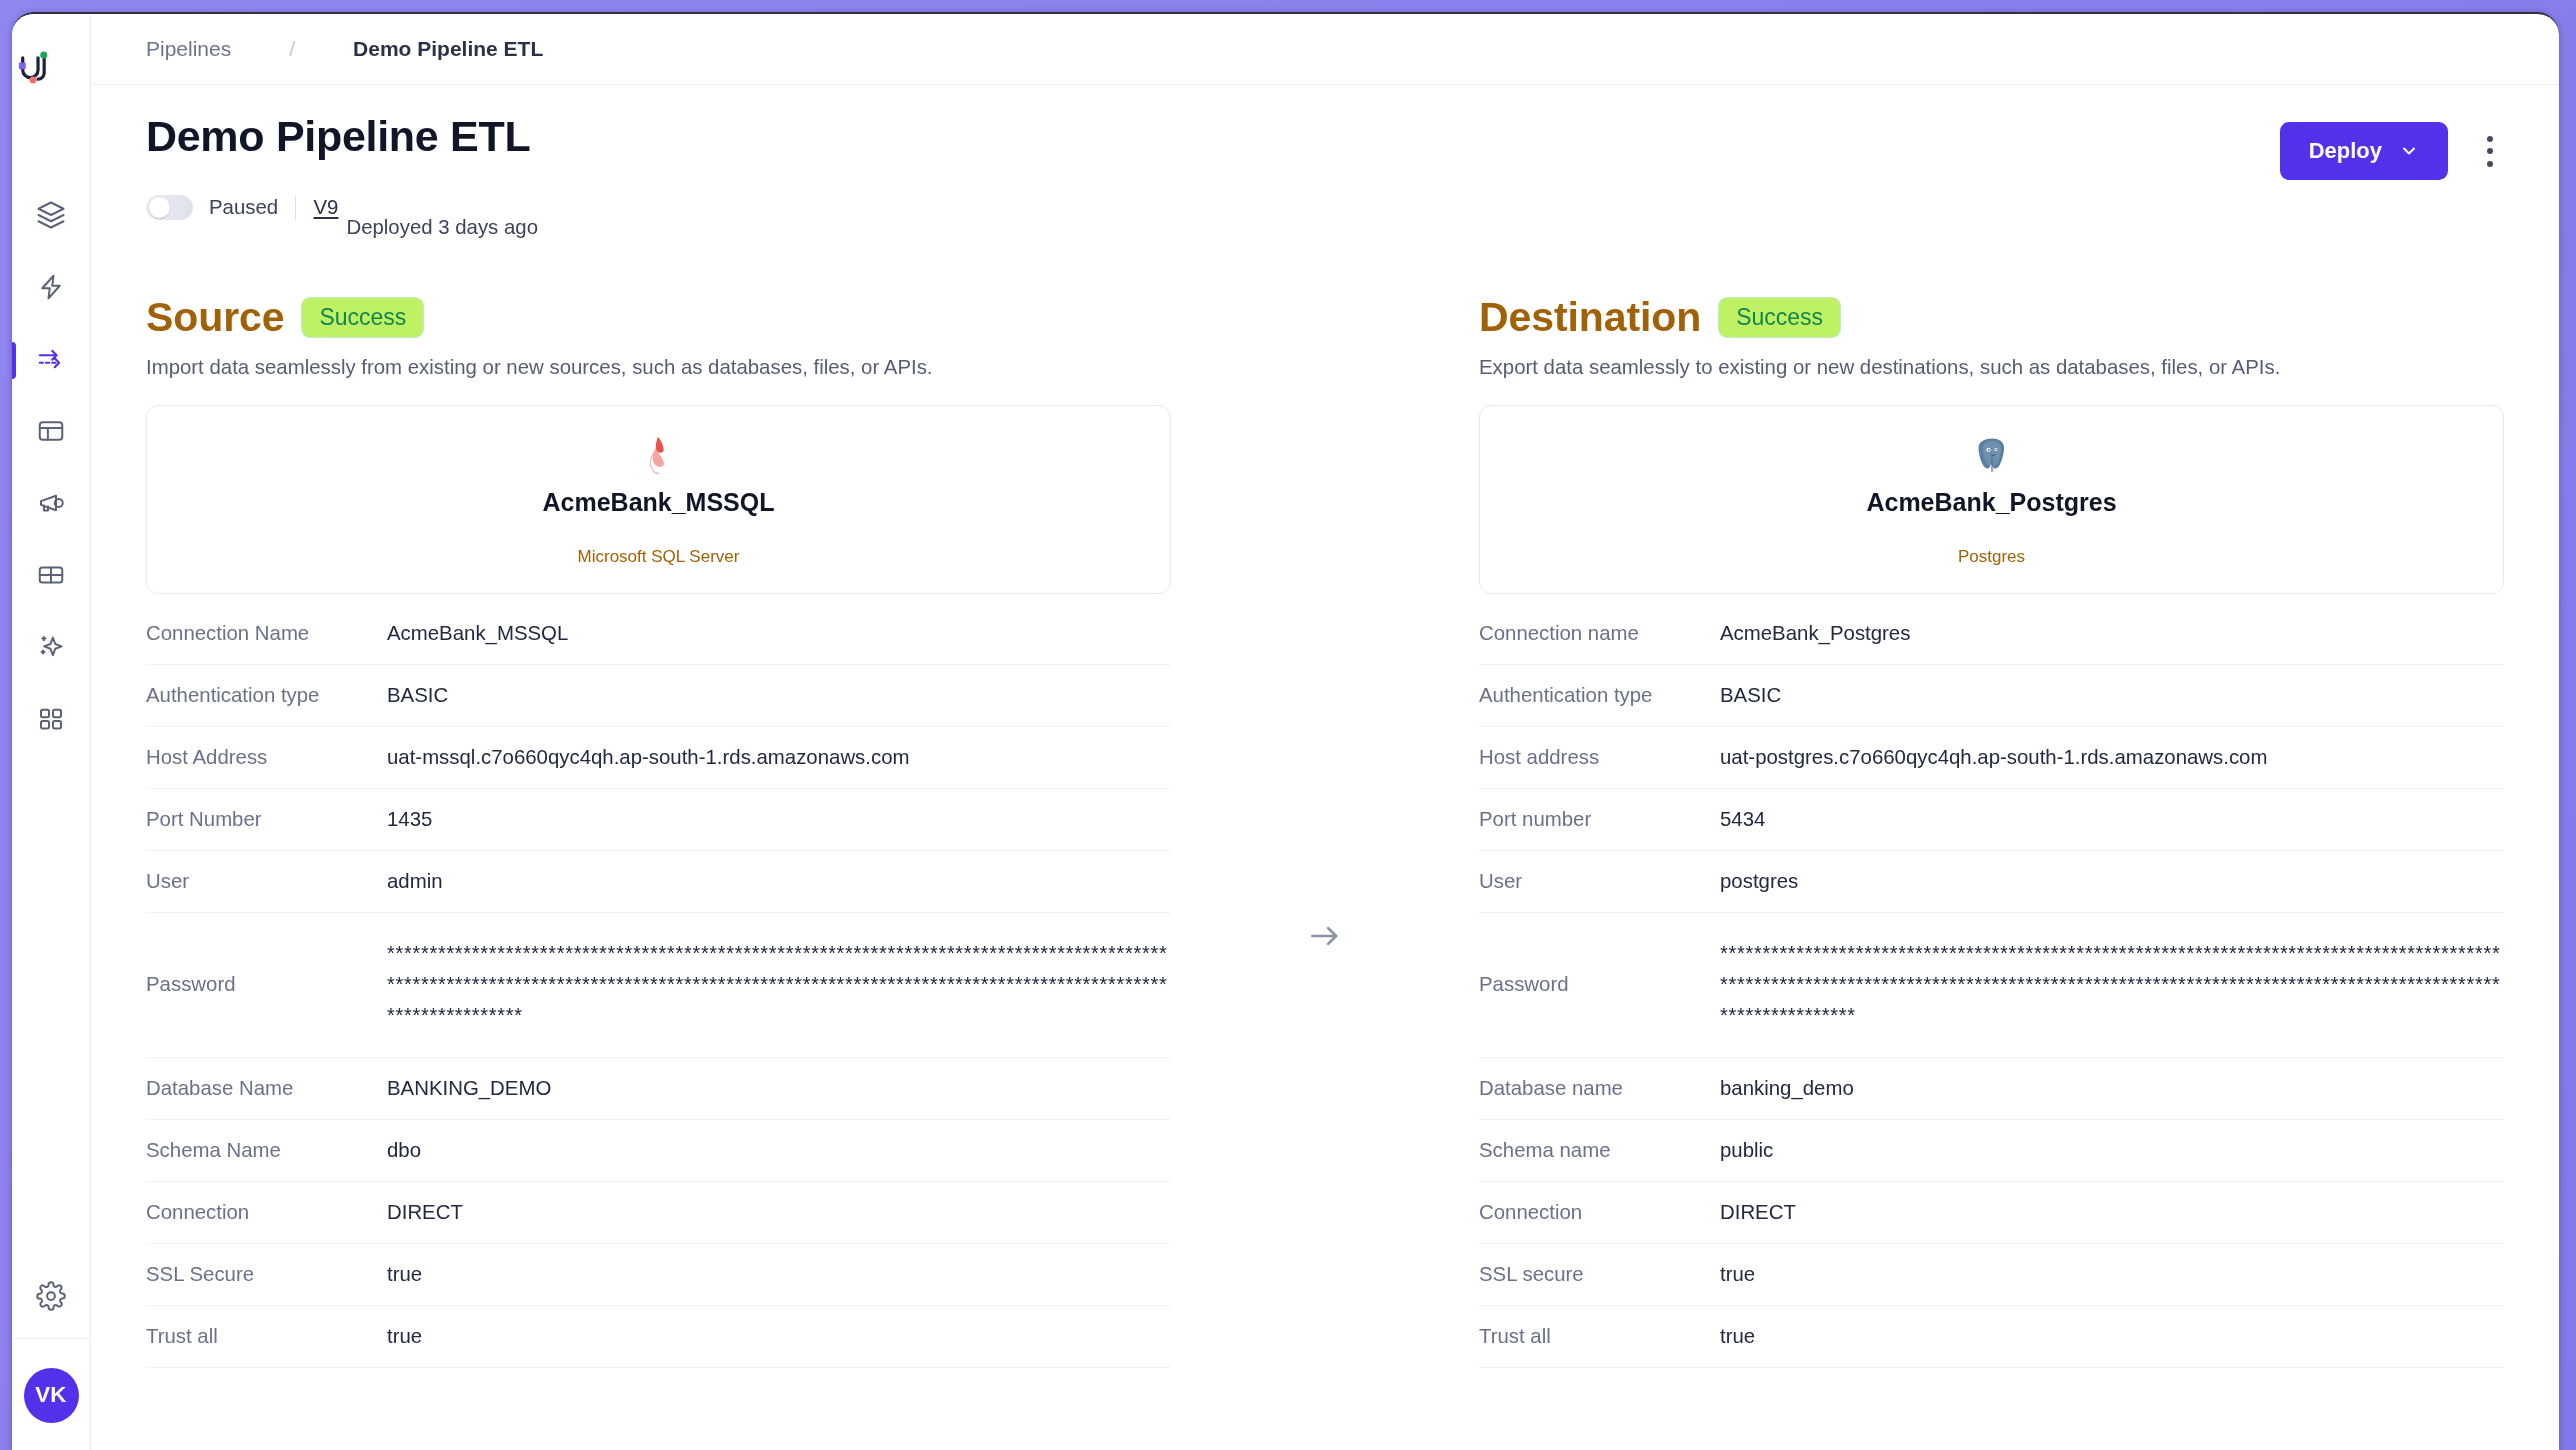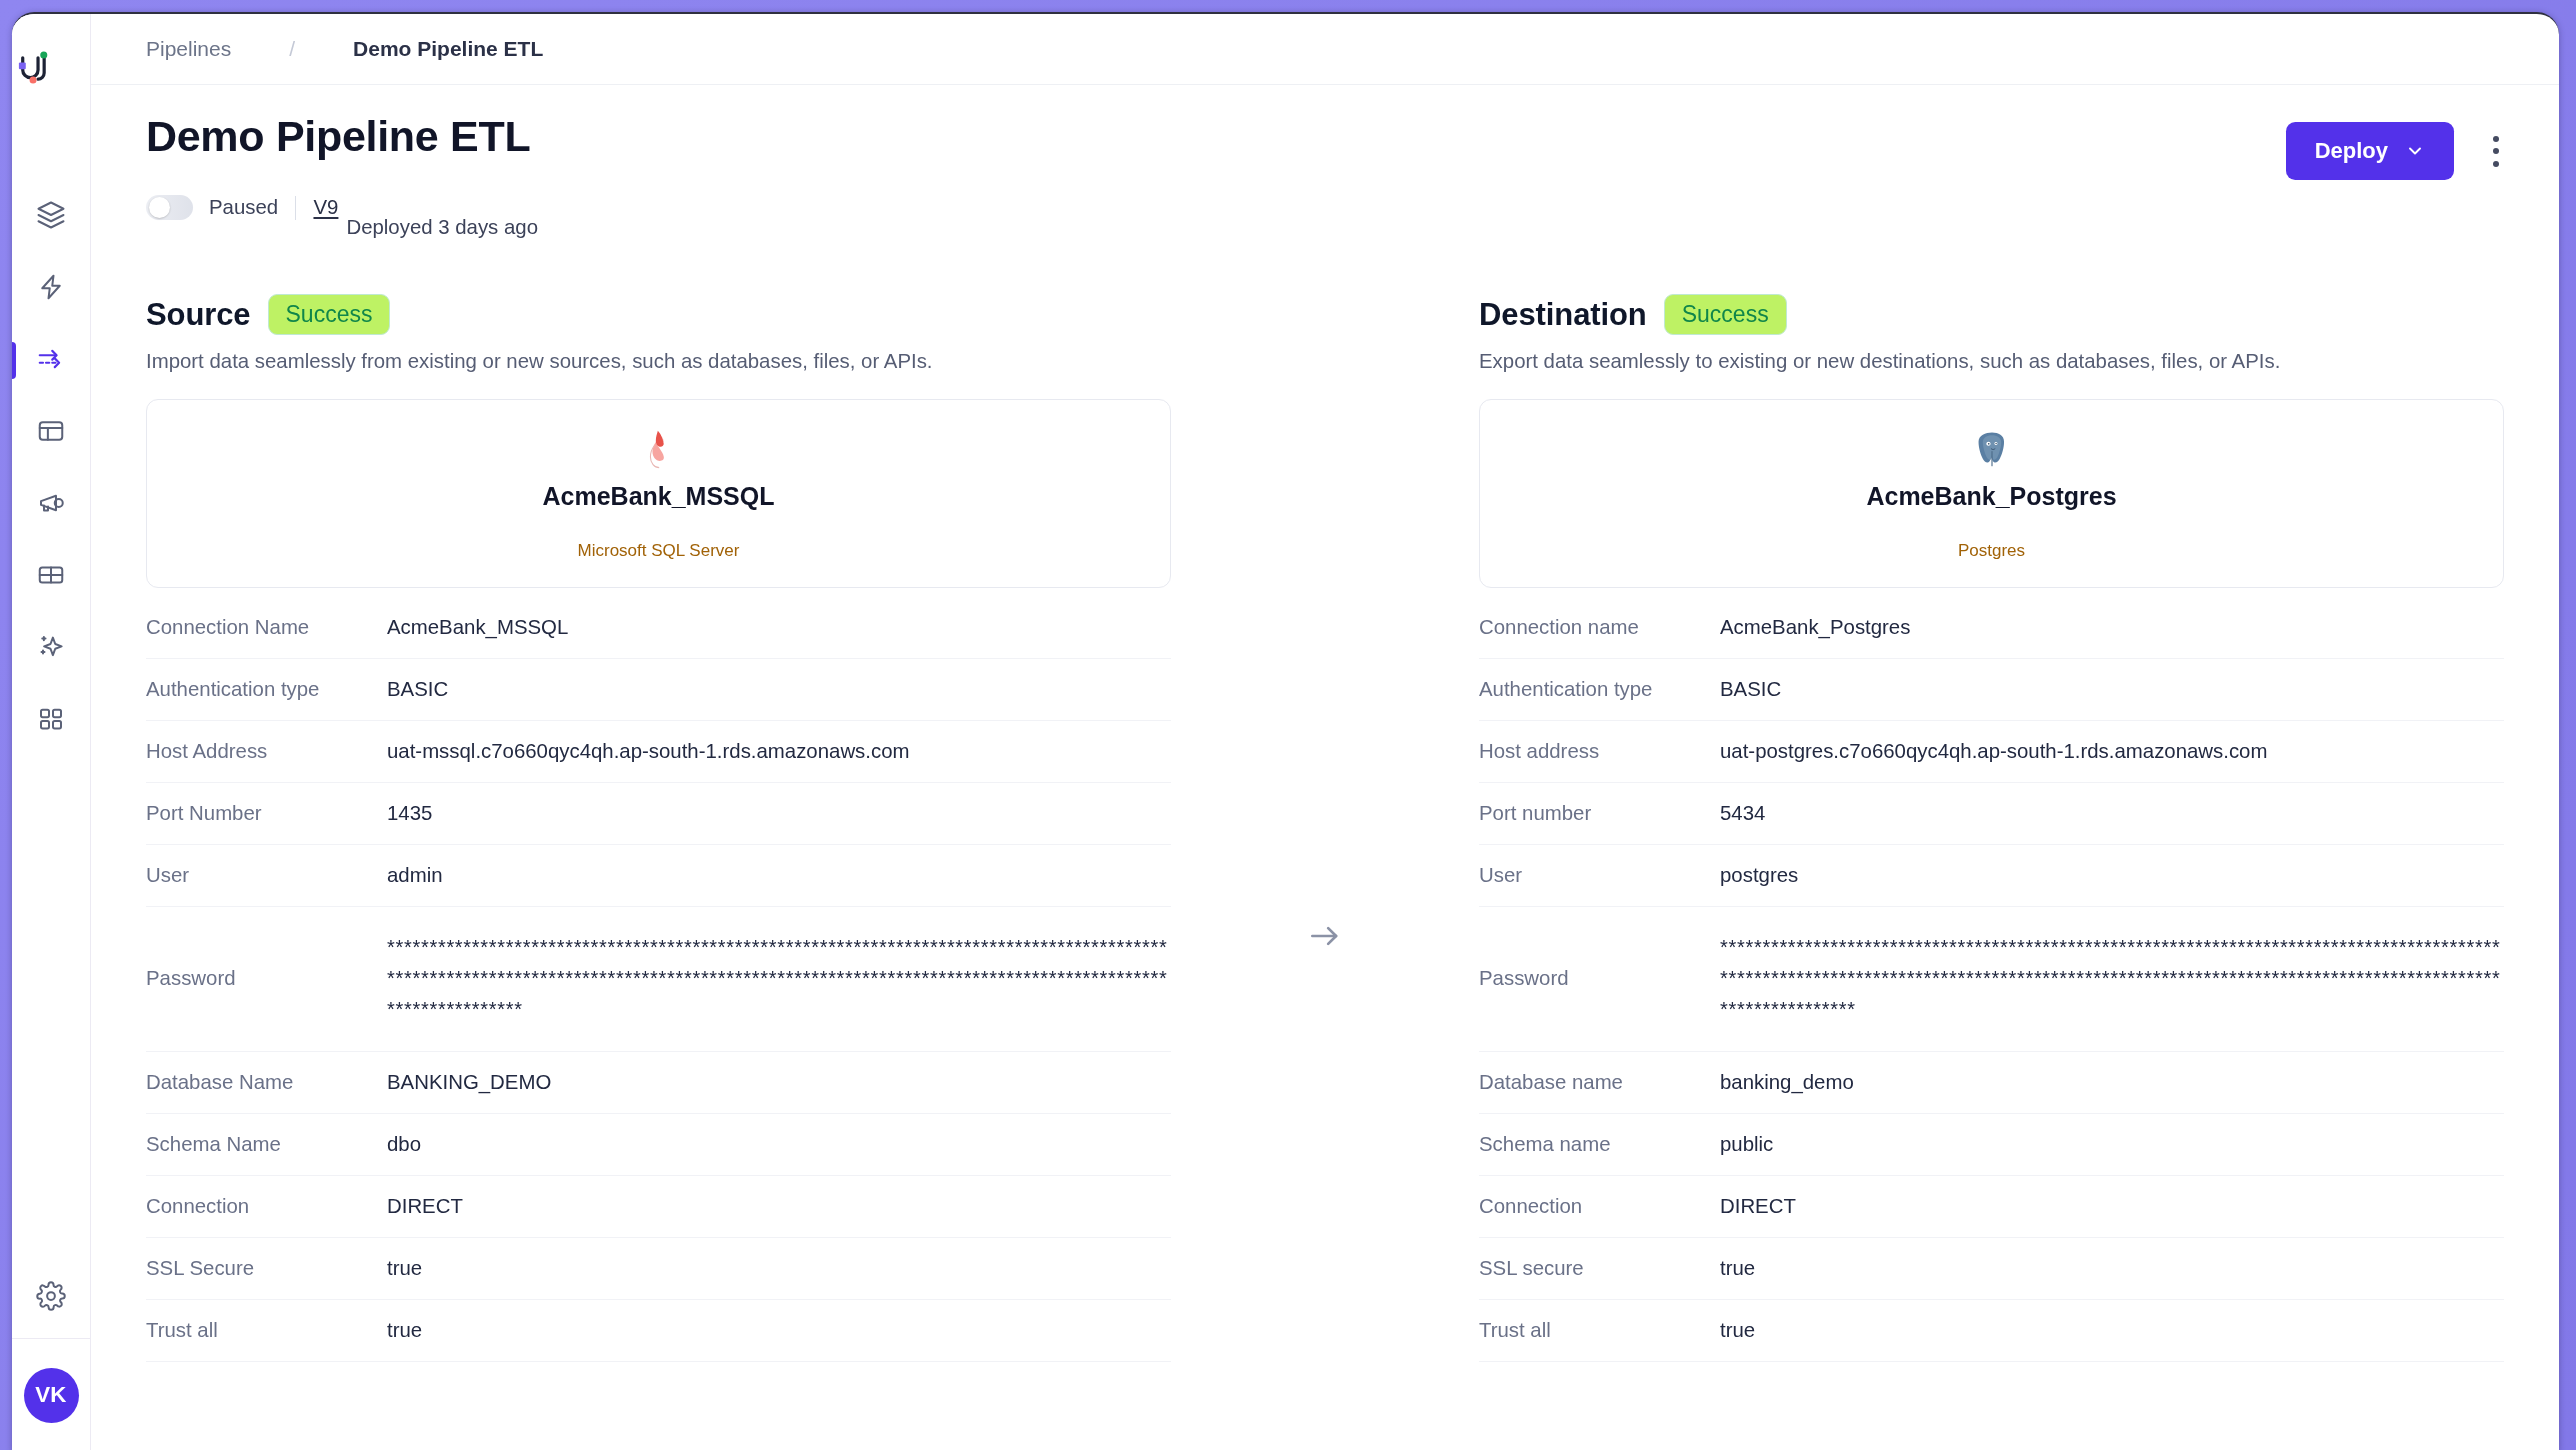--- a/index.html
+++ b/index.html
@@ -97,21 +97,21 @@
   }
   .toggle .knob {
     position:absolute; top: 2px; left: 2.6px;
     width: 21px; height: 21px; border-radius: 50%;
     background: #fff; box-shadow: 0 0.7px 2px rgba(0,0,0,.22);
   }
   .status-sep { width:1.3px; height:24px; background:#dbdfe8; margin: 0 17px; }
   .version-link { color:#2b3147; text-decoration: underline; text-underline-offset: 2.6px; }
   .deployed-text { color:#3c4259; margin-left: 8px; margin-top: 40px; }
 
-  .head-actions { position: absolute; right: 46px; top: 37px; display: flex; align-items: center; }
+  .head-actions { position: absolute; right: 52px; top: 37px; display: flex; align-items: center; }
   .deploy-btn {
     background: #5331ea; color: #fff;
     font-size: 22px; font-weight: 600;
     border: none; border-radius: 9.2px;
     padding: 0 29px; height: 58px;
     display: flex; align-items: center; cursor: pointer;
   }
   .deploy-btn .chev { margin-left: 17px; display:flex; }
   .kebab {
     margin-left: 25px; width: 34px; height: 43px;
@@ -146,21 +146,21 @@
     content:""; position:absolute; left: 0; right: 28px; bottom: -0.7px;
     height: 4px; background: #5331ea; border-radius: 2px; z-index: 2;
   }
 
   
   .content { display: flex; padding: 55px 55px 0 55px; gap: 0; flex: 1 1 auto; }
   .col { width: 1025px; flex: 0 0 1025px; }
   .col-gap { flex: 1 1 auto; }
 
   .sec-head { display: flex; align-items: center; gap: 17px; }
-  .sec-title { font-size: 31px; font-weight: 600; color: #0f172a; letter-spacing: -0.1px; }
+  .sec-title { font-size: 41px; font-weight: 600; color: #a16207; letter-spacing: -0.1px; }
   .badge {
     font-size: 23px; font-weight: 500; color: #10864a;
     background: #bef264; border: 0.7px solid #bfe9d2;
     border-radius: 9.2px; padding: 6px 17px;
   }
   .sec-desc { margin-top: 14.5px; font-size: 20.4px; color: #565d74; }
 
   .conn-card {
     margin-top: 26px;
     height: 189px;

